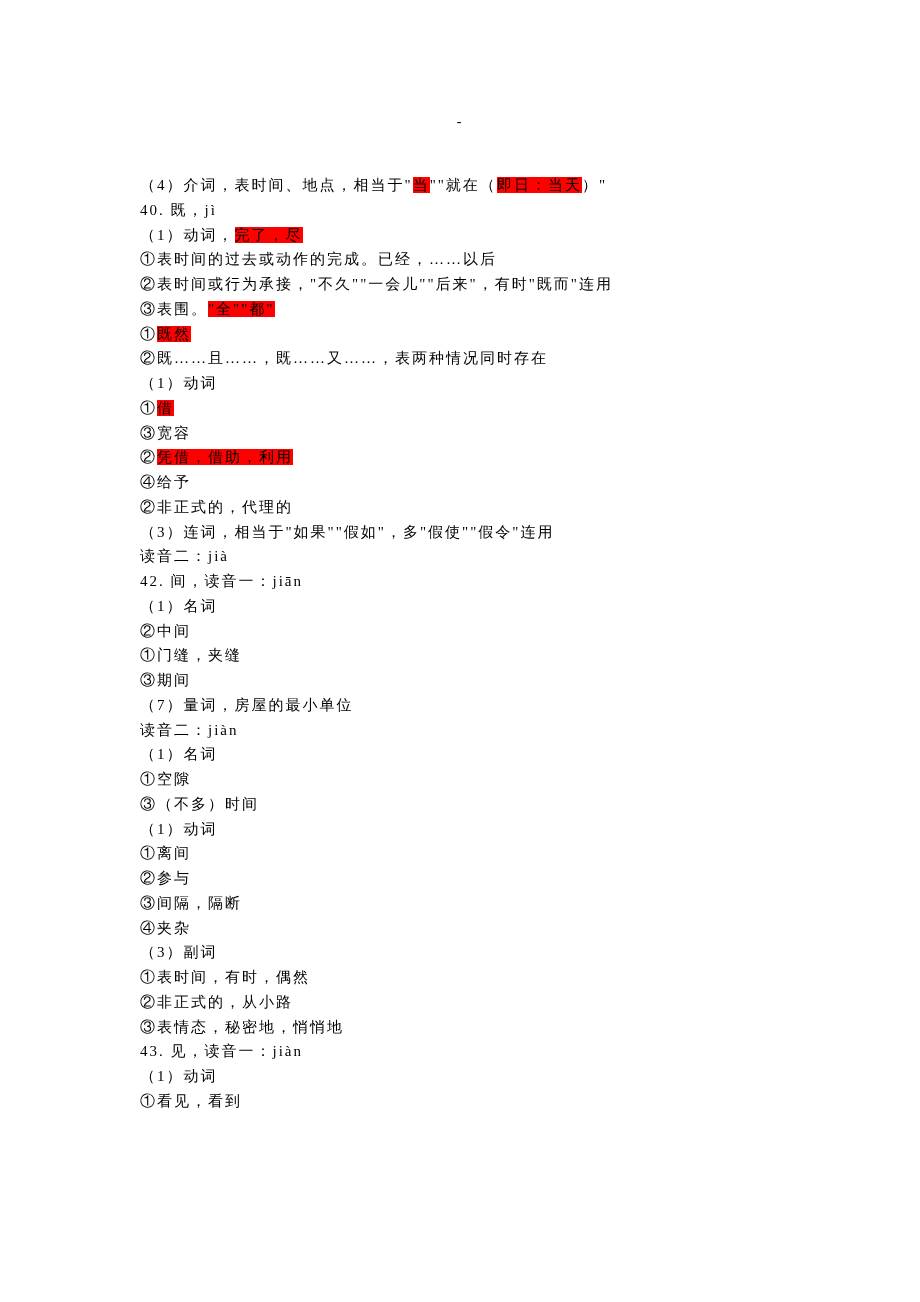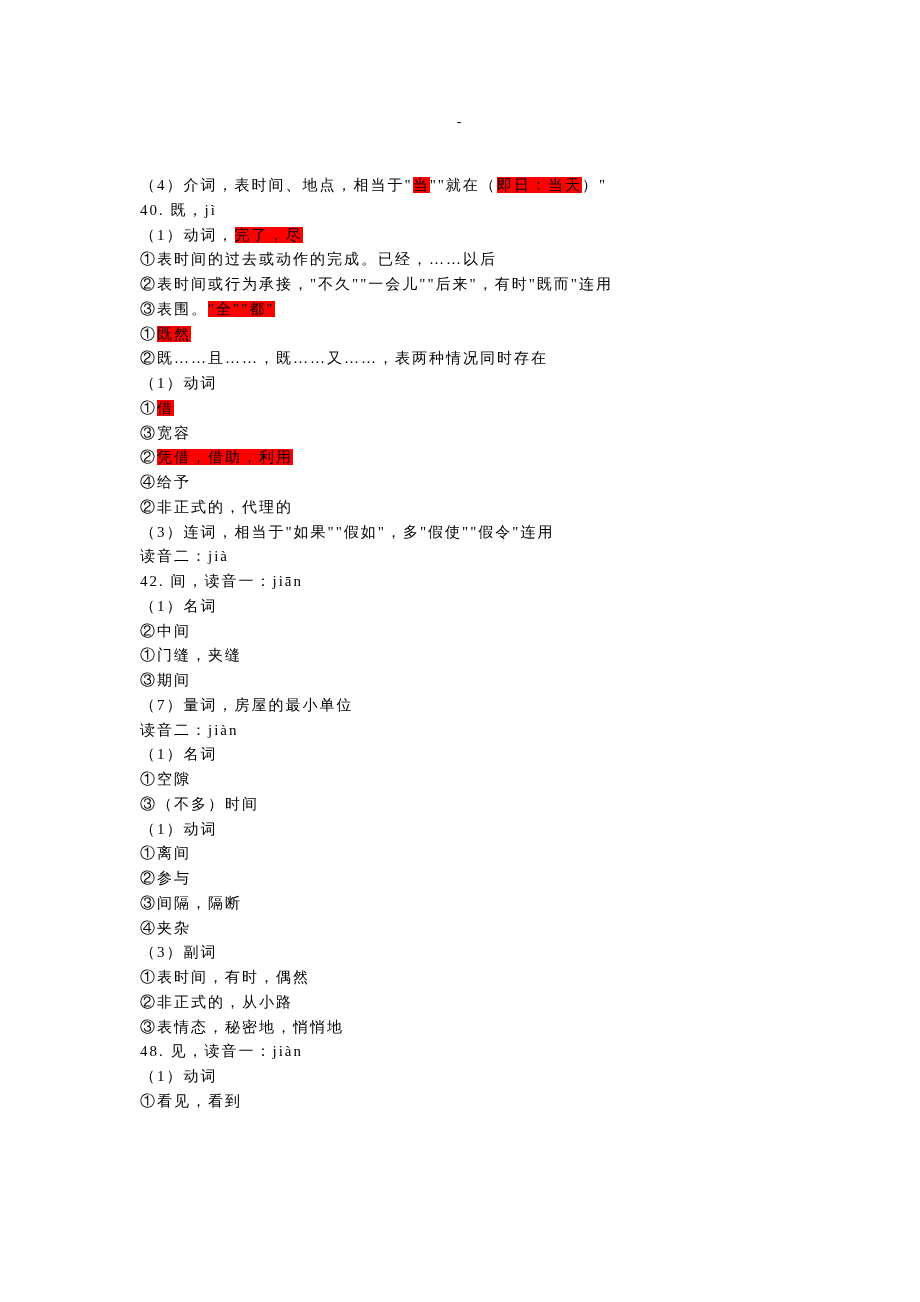--- a/index.html
+++ b/index.html
@@ -63,18 +63,18 @@
       <div class="line"><span>③（不多）时间</span></div>
       <div class="line"><span>（1）动词</span></div>
       <div class="line"><span>①离间</span></div>
       <div class="line"><span>②参与</span></div>
       <div class="line"><span>③间隔，隔断</span></div>
       <div class="line"><span>④夹杂</span></div>
       <div class="line"><span>（3）副词</span></div>
       <div class="line"><span>①表时间，有时，偶然</span></div>
       <div class="line"><span>②非正式的，从小路</span></div>
       <div class="line"><span>③表情态，秘密地，悄悄地</span></div>
-      <div class="line"><span>48. 见，读音一：jiàn</span></div>
+      <div class="line"><span>43. 见，读音一：jiàn</span></div>
       <div class="line"><span>（1）动词</span></div>
       <div class="line"><span>①看见，看到</span></div>
     </div>
 
 </div>
 
 </body></html>

